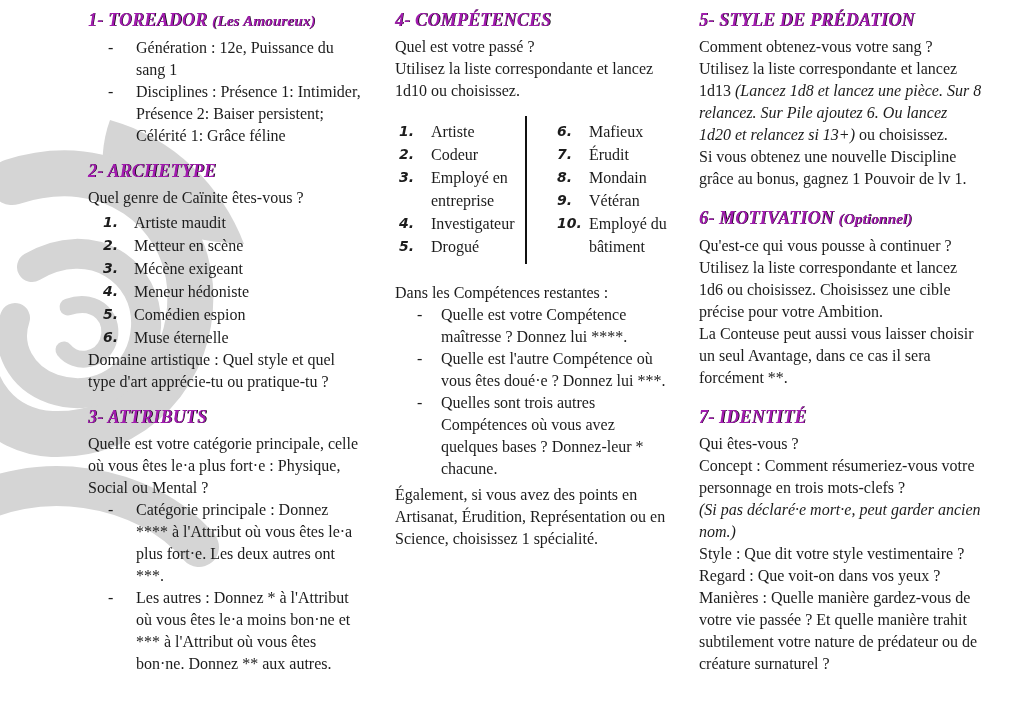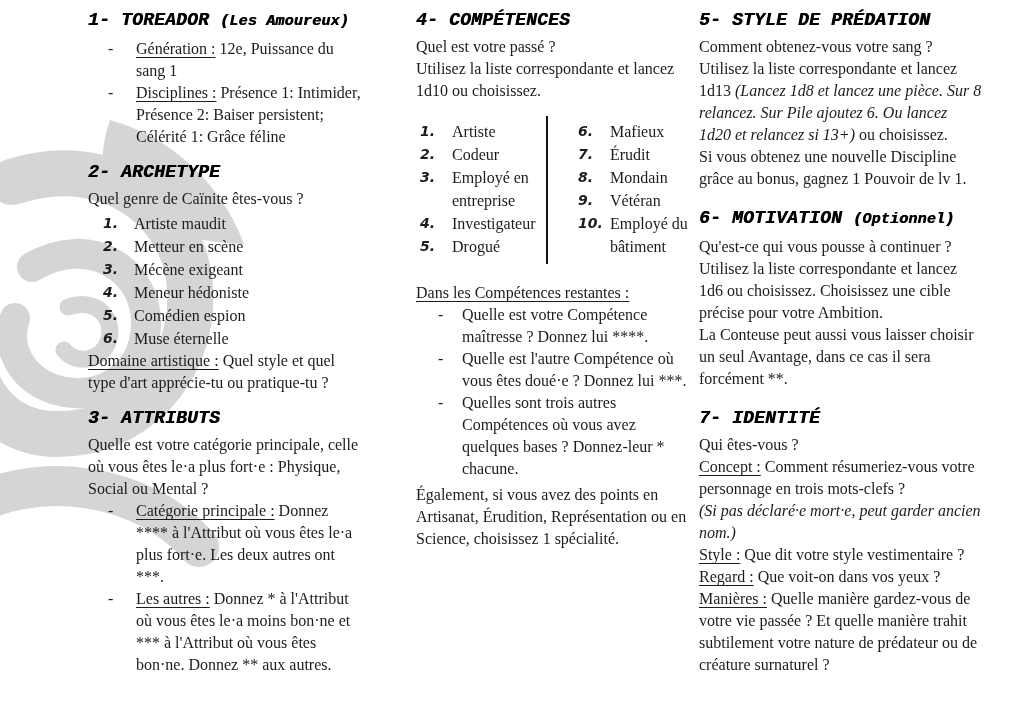--- a/index.html
+++ b/index.html
@@ -5,35 +5,35 @@
   html,body{margin:0;padding:0;}
   body{
     width:1036px;height:715px;overflow:hidden;position:relative;
     background:#ffffff;color:#1c1c1c;
     font-family:"Liberation Serif", serif;
     font-size:16px;line-height:22px;
   }
   .watermark{position:absolute;left:-8px;top:90px;z-index:0;}
   .col{position:absolute;top:0;z-index:1;padding-top:8px;}
   .col1{left:88px;width:276px;}
-  .col2{left:416px;width:272px;}
+  .col2{left:395px;width:272px;}
   .col3{left:699px;width:284px;}
   .sec{margin-bottom:12px;}
   .hd{
     margin:0 0 4px 0;
-    font-family:Liberation Mono, monospace;
+    font-family:Liberation Serif, serif;
     font-style:italic;font-weight:bold;
-    font-size:18px;line-height:24px;letter-spacing:.2px;color:#000000;
+    font-size:18px;line-height:24px;letter-spacing:.2px;color:#a21caf;
     text-shadow:.6px 0 0 #000;
     white-space:nowrap;
   }
   .hd-suffix{font-size:15px;font-weight:bold;}
   p{margin:0;}
   .gap-top{margin-top:0;}
-  .u{text-decoration:underline;text-underline-offset:3px;}
+  .u{text-underline-offset:3px;}
   .it{font-style:italic;}
   
   .dash-row{display:flex;align-items:flex-start;}
   .dash-row .dash{width:28px;padding-left:20px;flex:0 0 auto;}
   .dash-row .dtext{flex:1;}
   .col2 .dash-row .dash{width:24px;padding-left:22px;}
   
   .mk{
     font-family:"DejaVu Sans", sans-serif;
     font-style:italic;font-weight:bold;font-size:14px;

